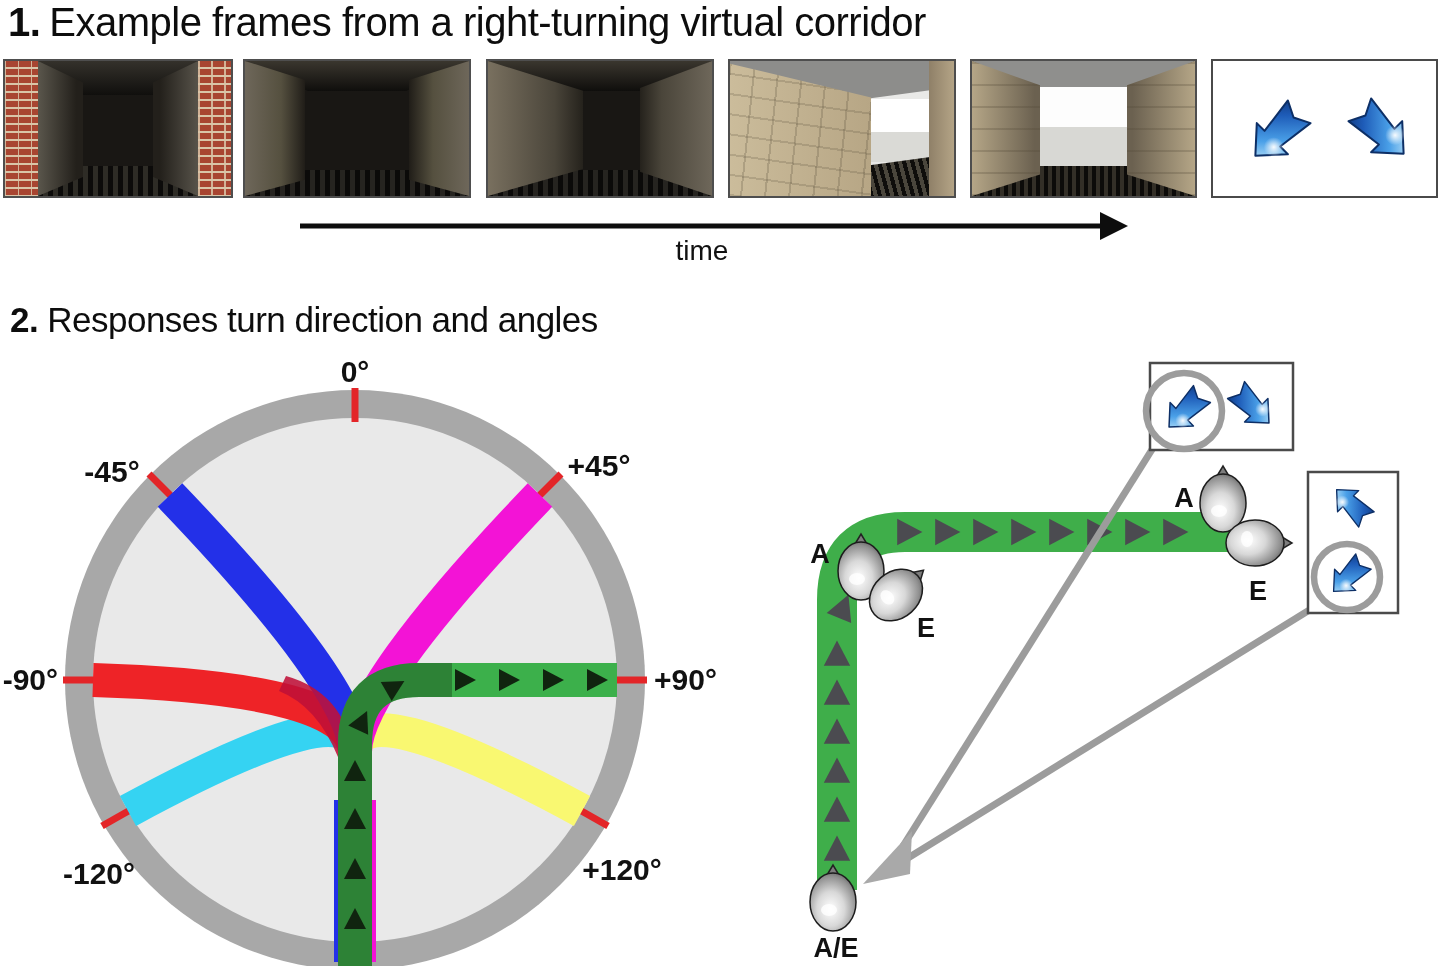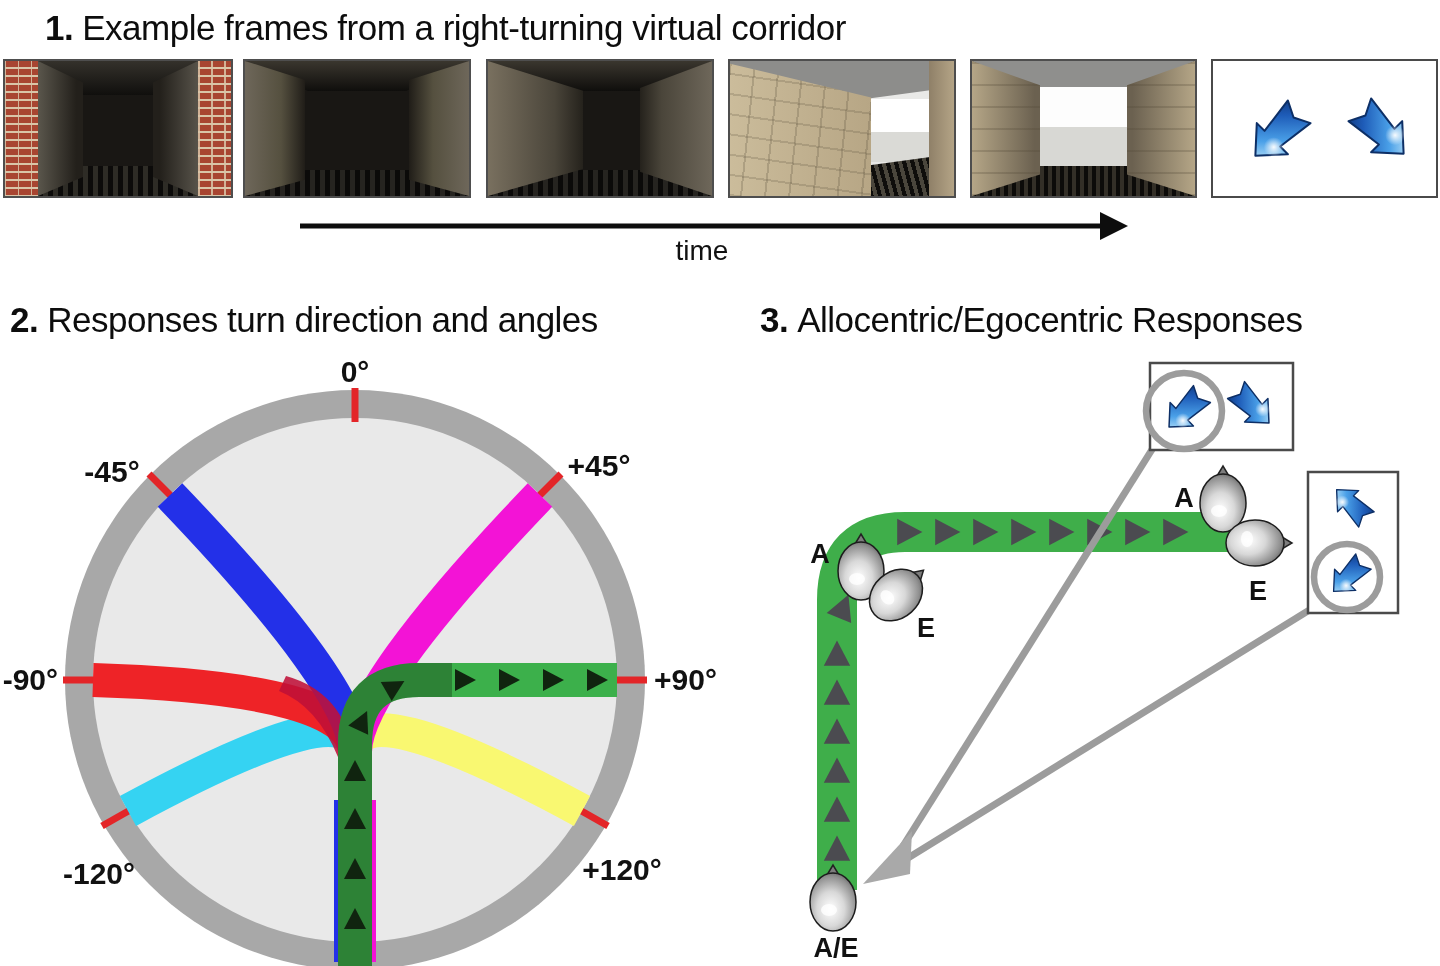--- a/index.html
+++ b/index.html
@@ -1,20 +1,20 @@
 <!DOCTYPE html>
 <html><head>
 <meta charset="utf-8">
 <style>
   html,body{margin:0;padding:0;background:#ffffff;}
   .stage{position:relative;width:1440px;height:966px;background:#ffffff;overflow:hidden;
          font-family:"Liberation Sans",sans-serif;}
   .title{position:absolute;white-space:nowrap;color:#0d0d0d;letter-spacing:-0.5px;}
   .title .num{font-weight:700;margin-right:9px;}
-  .t1{left:8px;top:8px;font-size:35px;margin-left:37px;}
+  .t1{left:8px;top:0px;font-size:40px;}
   .t2{left:10px;top:300px;font-size:35px;}
   .t3{left:760px;top:300px;font-size:35px;}
 
   .frame{position:absolute;top:59px;height:139px;background:#191714;border:2px solid #4e4e4e;
          box-sizing:border-box;overflow:hidden;}
   .frame>div{position:absolute;}
 
   
   .brick{top:0;bottom:0;width:33px;
     background:
@@ -129,23 +129,20 @@
     <div class="f5-ceil"></div>
     <div class="f5-white"></div>
     <div class="f5-floor"></div>
     <div class="f5-wl"></div>
     <div class="f5-wr"></div>
   </div>
   <div class="frame arrowbox" style="left:1211px;width:227px;"></div>
 
   <div class="title t2">
     <span class="num">2.</span><span>Responses turn direction and angles</span>
-  </div>
-  <div class="title t3">
-    <span class="num">3.</span><span>Allocentric/Egocentric Responses</span>
   </div>
 
   <svg class="overlay" width="1440" height="966" viewBox="0 0 1440 966">
     <defs>
       <linearGradient id="bluegrad" x1="-20" y1="24" x2="26" y2="-22" gradientUnits="userSpaceOnUse">
         <stop offset="0" stop-color="#c6e9fb"></stop>
         <stop offset="0.35" stop-color="#4aa0e8"></stop>
         <stop offset="0.75" stop-color="#1e5cb8"></stop>
         <stop offset="1" stop-color="#123d85"></stop>
       </linearGradient>

